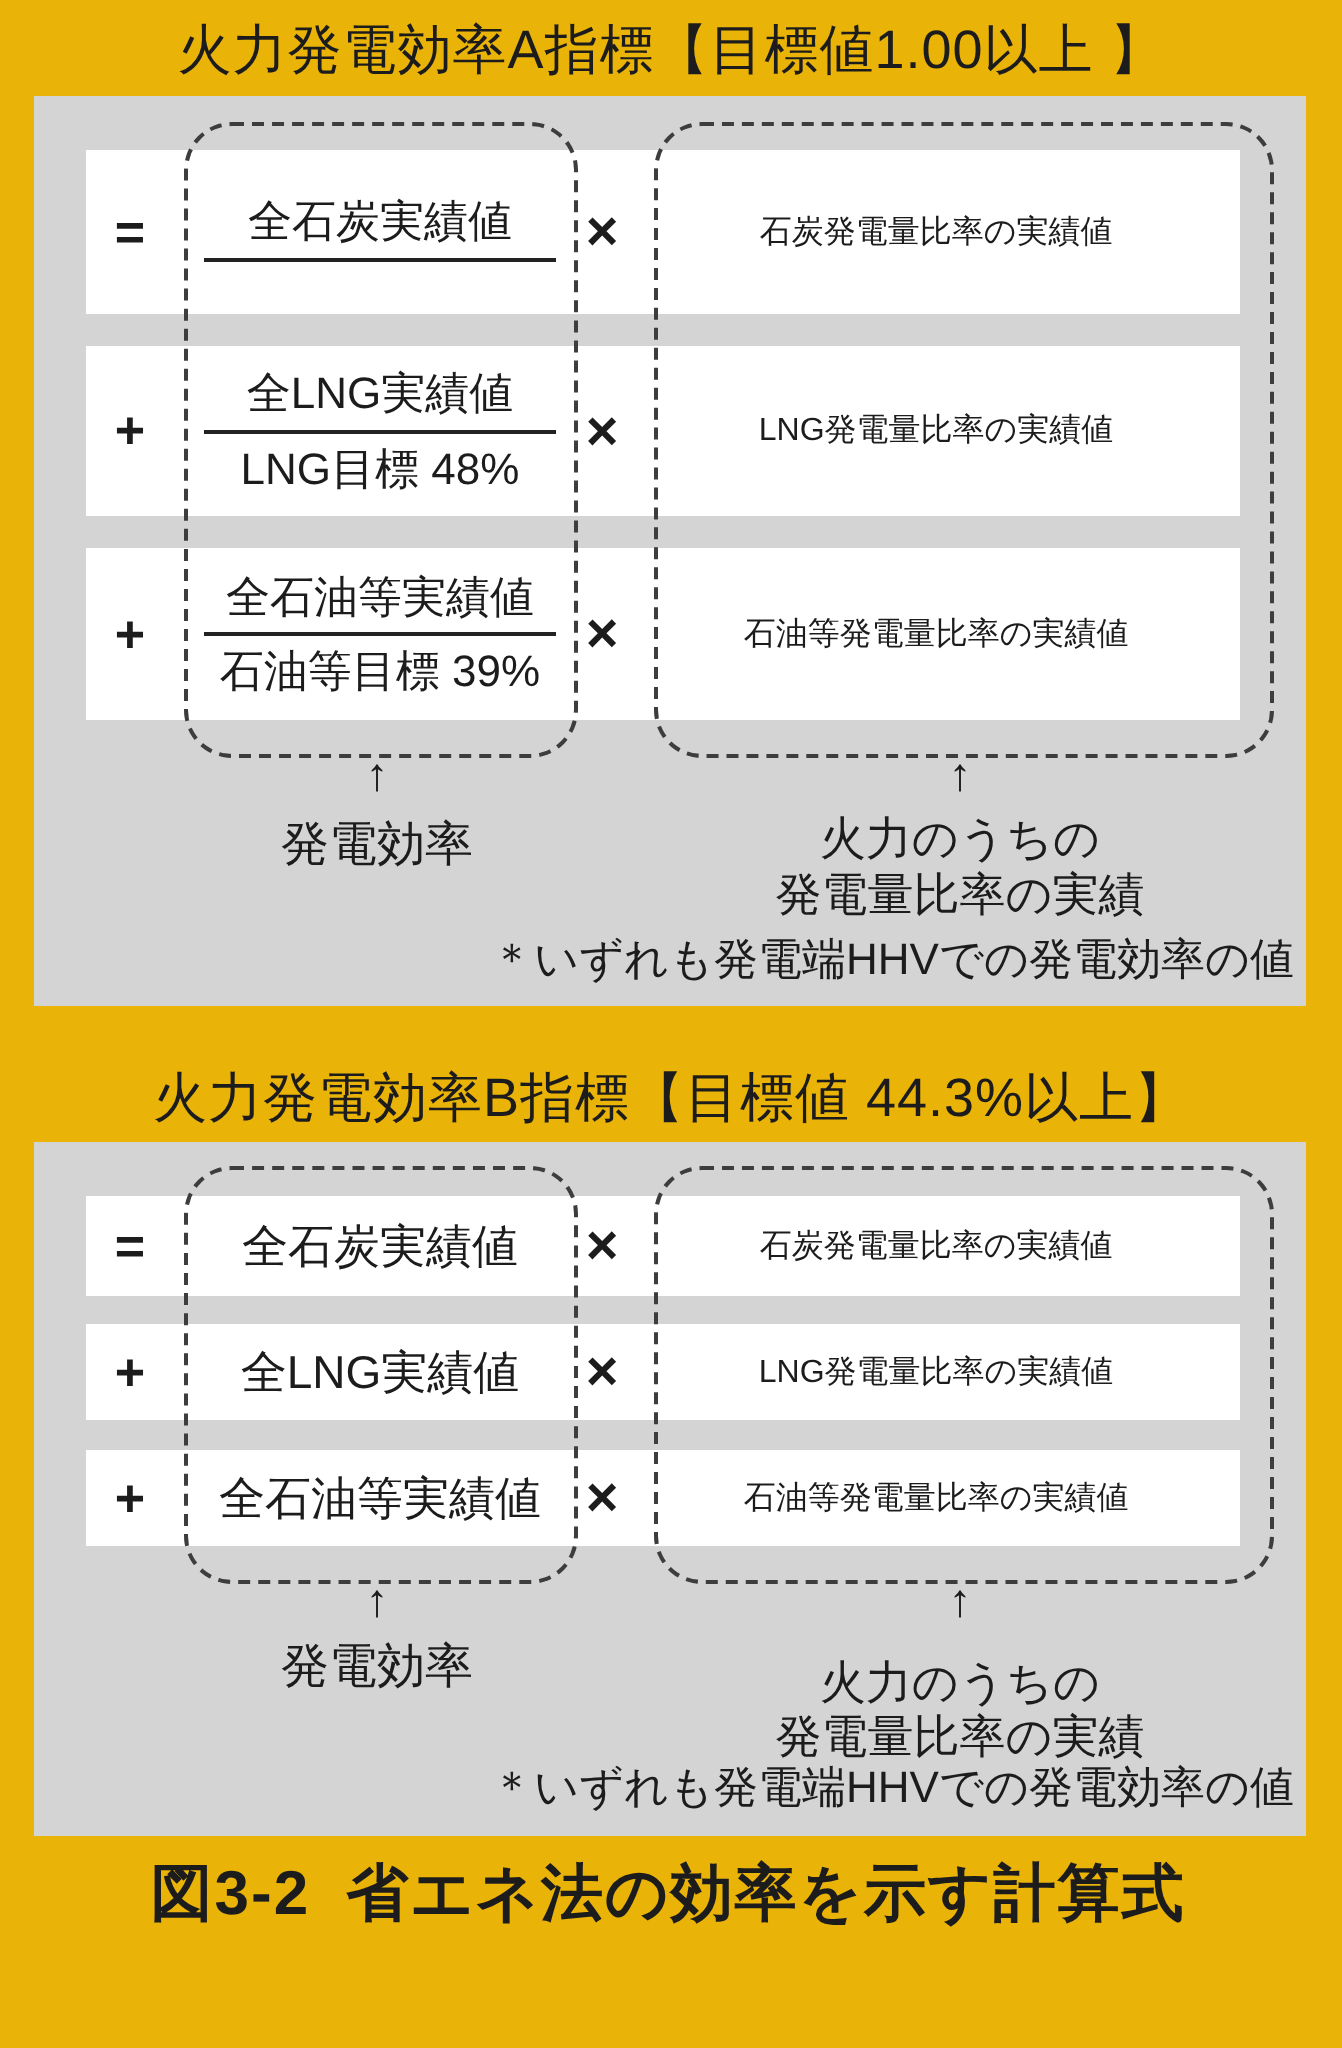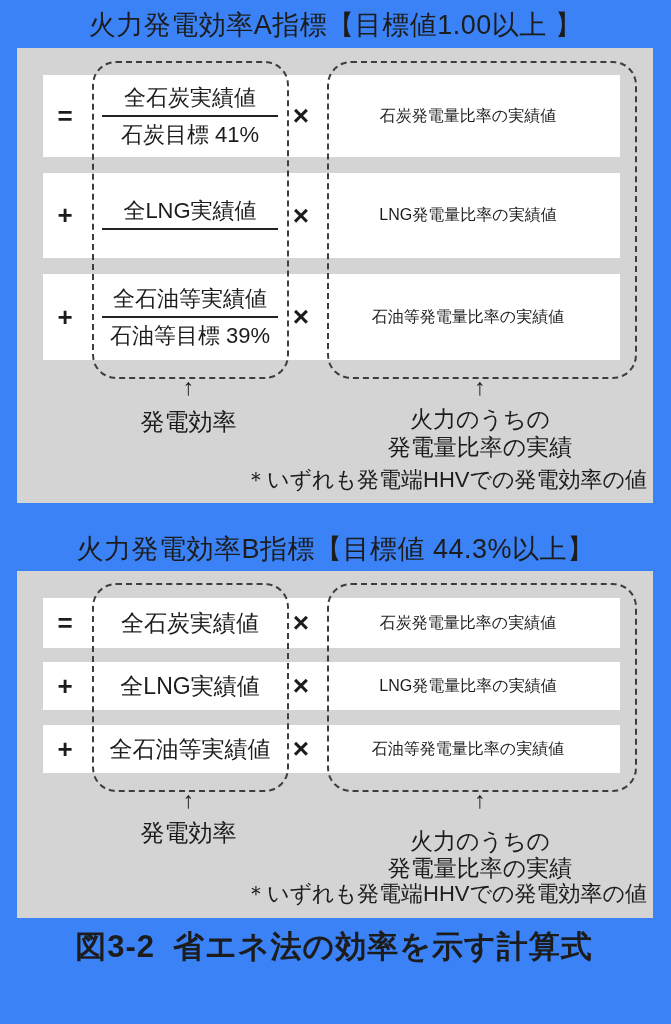--- a/index.html
+++ b/index.html
@@ -1,21 +1,21 @@
 <!DOCTYPE html>
 <html><head>
 <meta charset="utf-8">
 <style>
   html,body{margin:0;padding:0;background:#ffffff;}
   body{
     font-family:"Liberation Sans","DejaVu Sans",sans-serif;
     color:#1c1c1c;
     -webkit-font-smoothing:antialiased;
   }
-  .page{position:relative;width:671px;height:1024px;background:#3b82f6;overflow:hidden;}
+  .page{position:relative;width:671px;height:1024px;background:#eab308;overflow:hidden;}
 
   .sec-title{
     position:absolute;left:0;width:671px;text-align:center;
     font-size:27px;font-weight:500;letter-spacing:.5px;white-space:nowrap;
   }
   #titleA{top:7px;}
   #titleB{top:531px;}
 
   .panel{position:absolute;left:17px;width:636px;background:#d4d4d4;}
   #panelA{top:48px;height:455px;}
@@ -72,31 +72,31 @@
 
   <div id="titleA" class="sec-title">火力発電効率A指標【目標値1.00以上 】</div>
 
   <div id="panelA" class="panel">
 
     <div id="a-row0" class="row">
       <div class="cell op">=</div>
       <div class="cell frac">
         <div>全石炭実績値</div>
         <div class="bar"></div>
-        <div>石炭目標 41%</div>
       </div>
       <div class="cell times">×</div>
       <div class="cell rtext">石炭発電量比率の実績値</div>
     </div>
 
     <div id="a-row1" class="row">
       <div class="cell op">+</div>
       <div class="cell frac">
         <div>全LNG実績値</div>
         <div class="bar"></div>
+        <div>LNG目標 48%</div>
       </div>
       <div class="cell times">×</div>
       <div class="cell rtext">LNG発電量比率の実績値</div>
     </div>
 
     <div id="a-row2" class="row">
       <div class="cell op">+</div>
       <div class="cell frac">
         <div>全石油等実績値</div>
         <div class="bar"></div>

